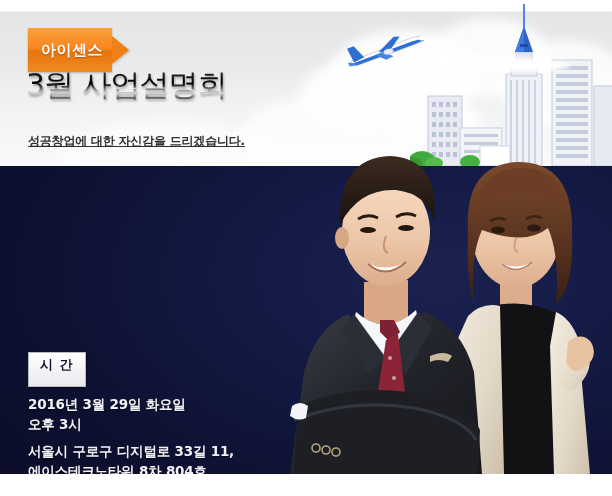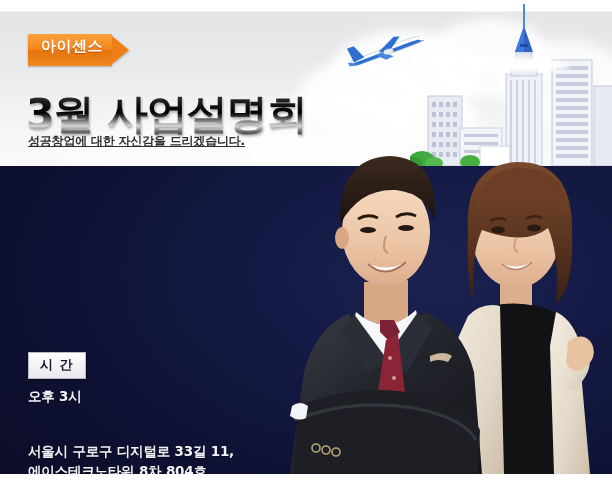--- a/index.html
+++ b/index.html
@@ -52,64 +52,63 @@
     position:absolute;left:0;top:474px;width:612px;height:22px;background:#ffffff;
   }
 
   
   .badge{
     position:absolute;left:28px;top:36px;height:28px;
     display:flex;align-items:center;
   }
   .badge-body{
     background:linear-gradient(180deg,#fba13a 0%,#f5851f 48%,#e7730c 52%,#f08a22 100%);
-    height:24px;display:flex;align-items:center;
-    padding:0 9px 8px 13px;
+    height:44px;display:flex;align-items:center;
+    padding:0 9px 0 13px;
     box-shadow:0 1px 2px rgba(0,0,0,.25);
   }
   .badge-text{
     color:#ffffff;font-size:15px;font-weight:bold;letter-spacing:.5px;
     text-shadow:0 1px 1px rgba(150,60,0,.6);
     white-space:nowrap;
   }
   .badge-tip{
     width:0;height:0;
     border-top:14px solid transparent;
     border-bottom:14px solid transparent;
     border-left:17px solid #ef7f17;
     filter:drop-shadow(1px 1px 1px rgba(0,0,0,.2));
   }
 
   
   .title{
     position:absolute;left:26px;top:68px;
-    font-size:41px;font-weight:bold;letter-spacing:-1px;
+    font-size:30px;font-weight:normal;letter-spacing:-1px;
     line-height:1.12;
     white-space:nowrap;
     background:linear-gradient(180deg,#4a4a4a 0%,#1a1a1a 22%,#000000 45%,#2e2e2e 52%,#888888 64%,#d8d8d8 74%,#6a6a6a 86%,#2b2b2b 100%);
     -webkit-background-clip:text;background-clip:text;
     color:transparent;-webkit-text-fill-color:transparent;
     filter:drop-shadow(1px 2px 1px rgba(0,0,0,.30));
-    margin-top:24px;
   }
 
   .subtitle{
     position:absolute;left:28px;top:133px;
     font-size:12px;color:#2f2f33;font-weight:bold;
     letter-spacing:-.2px;white-space:nowrap;text-decoration:underline;
   }
 
   
   .block{position:absolute;left:28px;}
   .blk-label{
     display:inline-block;
     background:linear-gradient(180deg,#ffffff 0%,#e9e9ee 100%);
     color:#12162e;
     font-size:13px;font-weight:bold;letter-spacing:1px;
-    padding:3px 11px 4px 11px;
+    padding:3px 11px 12px 11px;
     border:1px solid #b8bac6;
     box-shadow:1px 1px 2px rgba(0,0,0,.35);
   }
   .blk-lines{
     margin-top:8px;
     color:#f2f2f6;
     font-size:13.5px;font-weight:bold;
     line-height:1.45;
     letter-spacing:-.2px;
     text-shadow:0 1px 1px rgba(0,0,0,.5);
@@ -339,20 +338,21 @@
         <path d="M118 130 Q113 144 120 147" stroke="#c89570" stroke-width="2" fill="none"></path>
 
         <path d="M100 158 Q118 174 138 156 Q120 166 100 158 Z" fill="#ffffff"></path>
         <path d="M100 158 Q118 174 138 156" stroke="#a96f58" stroke-width="1.8" fill="none"></path>
       </g>
     </svg>
 
     <div class="block b-time">
       <span class="blk-label">시 간</span>
       <div class="blk-lines">
+        <div>2016년 3월 29일 화요일</div>
         <div>오후 3시</div>
       </div>
     </div>
 
     <div class="block b-place">
       <div class="blk-lines">
         <div>서울시 구로구 디지털로 33길 11,</div>
         <div>에이스테크노타워 8차 804호</div>
 
       </div>

